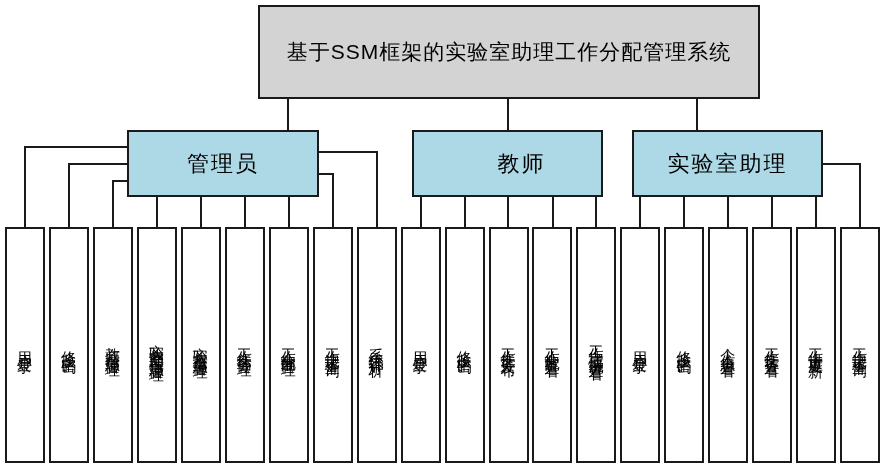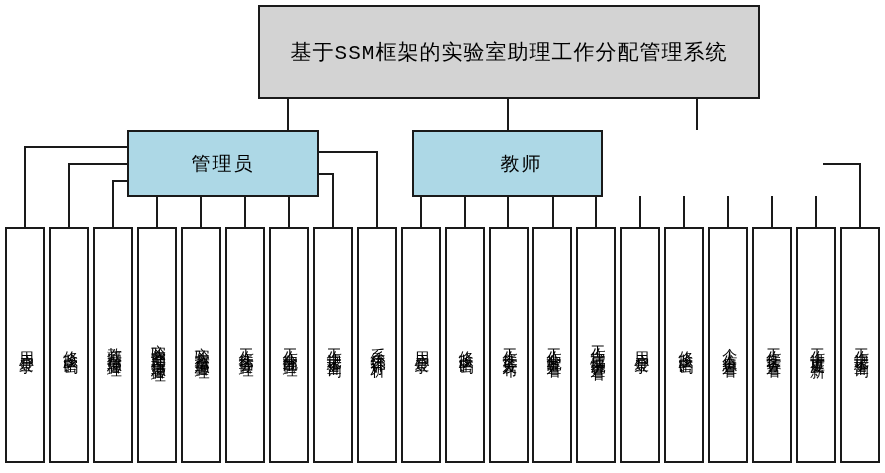--- a/index.html
+++ b/index.html
@@ -1,27 +1,27 @@
 <!DOCTYPE html>
 <html><head>
 <meta charset="utf-8">
 <style>
   html,body{margin:0;padding:0;background:#ffffff;}
   #canvas{
     position:relative;width:885px;height:473px;background:#ffffff;
-    font-family:Liberation Mono, monospace;color:#000;
+    font-family:Liberation Sans, sans-serif;color:#000;
     overflow:hidden;
   }
   #connectors{position:absolute;left:0;top:0;width:885px;height:473px;}
   .box{
     position:absolute;box-sizing:border-box;border:2px solid #1a1a1a;
     display:flex;align-items:center;justify-content:center;text-align:center;
   }
   .root{left:258px;top:5px;width:502px;height:94px;font-size:21px;letter-spacing:1px;}
-  .group{top:130px;height:67px;font-size:19px;letter-spacing:2px;}
+  .group{top:130px;height:67px;font-size:22px;letter-spacing:2px;}
   .g0{left:127px;width:192px;}
   .g1{left:412px;width:191px;}
   .g2{left:632px;width:191px;}
   .child{top:227px;width:40px;height:236px;font-size:15px;background:#ffffff;}
   .vtext{
     writing-mode:vertical-rl;text-orientation:upright;
     letter-spacing:3px;line-height:1;
   }
 </style>
 </head>
@@ -56,20 +56,23 @@
 
   <div class="box root" style="background: rgb(211, 211, 211);">
     <span>基于SSM框架的实验室助理工作分配管理系统</span>
   </div>
 
   <div class="box group g0" style="background: rgb(173, 216, 230);">
     <span>管理员</span>
   </div>
   <div class="box group g1" style="background: rgb(173, 216, 230); padding-left: 28px;">
     <span>教师</span>
+  </div>
+  <div class="box group g2" style="background: rgb(173, 216, 230);">
+    <span>实验室助理</span>
   </div>
 
   <div class="box child" style="background: rgb(255, 255, 255); left: 5px;">
       <span class="vtext">用户登录</span>
     </div>
   <div class="box child" style="background: rgb(255, 255, 255); left: 49px;">
       <span class="vtext">修改密码</span>
     </div>
   <div class="box child" style="background: rgb(255, 255, 255); left: 92.9px;">
       <span class="vtext">教师信息管理</span>

